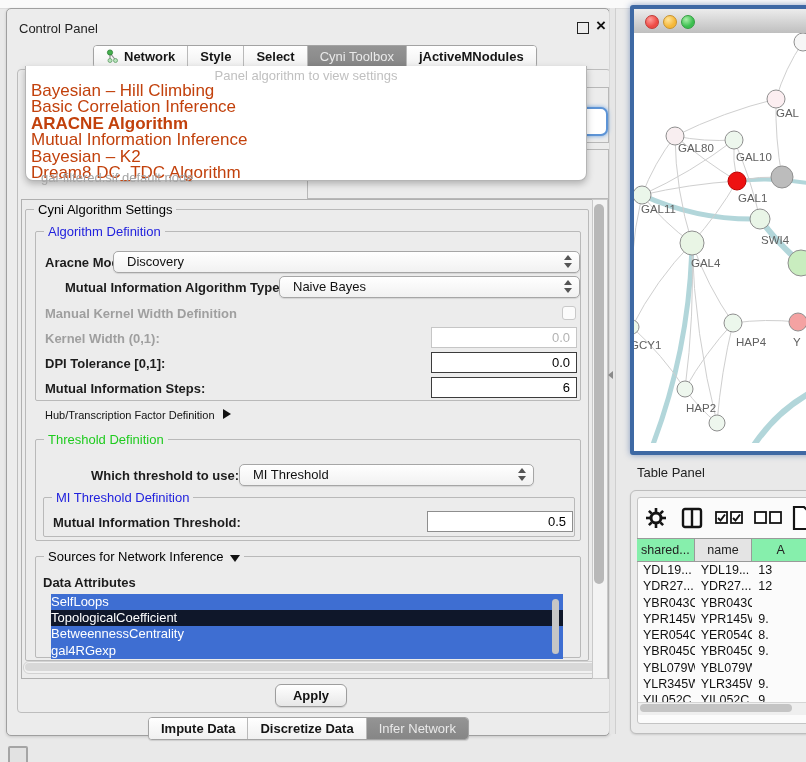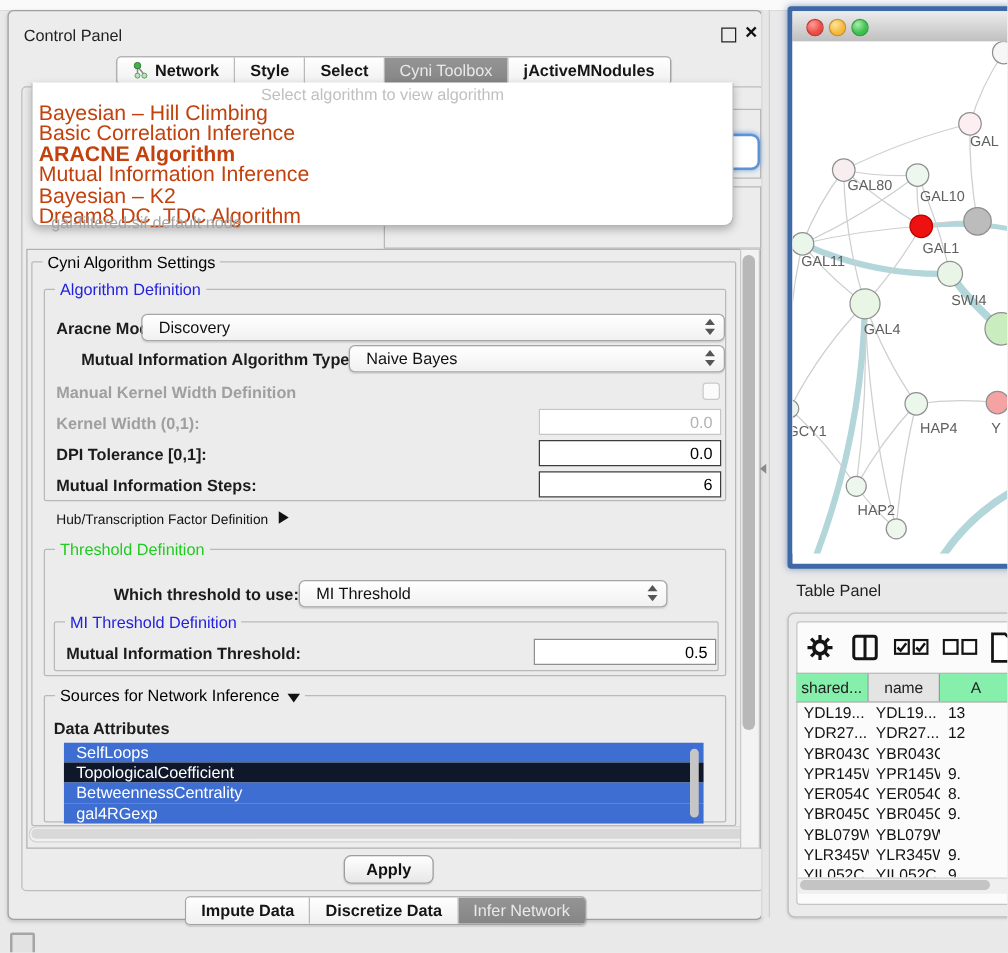--- a/index.html
+++ b/index.html
@@ -54,21 +54,21 @@
   .field{position:absolute;height:19px;background:#fff;font-size:13px;text-align:right;padding:0 6px;border:1px solid #3c3c3c;
          color:#000;font-family:"Liberation Sans","DejaVu Sans",sans-serif;}
   .field.dis{border:1px solid #c6c6c6;color:#b3b3b3;}
   .field.gray{border:1px solid #8e8e8e;}
   #manual-kernel-checkbox{left:555px;top:297px;width:12px;height:12px;border:1px solid #c9c9c9;border-radius:3px;background:#fbfbfb;}
   .tri-right{display:inline-block;width:0;height:0;border-top:5.5px solid transparent;border-bottom:5.5px solid transparent;
              border-left:8px solid #111;margin-left:8px;}
   .tri-down{display:inline-block;width:0;height:0;border-left:5.5px solid transparent;border-right:5.5px solid transparent;
             border-top:7px solid #111;margin-left:6px;position:relative;top:1px;}
   #attr-list{left:44px;top:585px;width:512px;height:65px;overflow:hidden;}
-  .attr-item{height:16.2px;line-height:16.2px;font-size:13px;color:#fff;padding-left:10px;}
+  .attr-item{height:16.2px;line-height:16.2px;font-size:13px;color:#fff;}
   #attr-vthumb{left:545px;top:590px;width:7px;height:55px;background:#c6c6c6;border-radius:4px;z-index:4;}
   #hscroll-track{left:16px;top:652px;width:580px;height:11px;background:#f1f1f1;border:1px solid #d2d2d2;border-radius:6px;}
   #hscroll-thumb{left:18px;top:654px;width:576px;height:8px;background:#d8d8d8;border-radius:5px;}
   #apply-btn{left:268px;top:675px;width:70px;height:21px;border:1px solid #9d9d9d;border-radius:6px;
              background:linear-gradient(#ffffff,#e7e7e7);font-size:13px;font-weight:bold;color:#111;
              display:flex;align-items:center;justify-content:center;box-shadow:0 1px 1px rgba(0,0,0,.12);}
   
   #splitter{left:609px;top:8px;width:5px;height:726px;border-left:1px solid #d7d7d7;border-right:1px solid #cfcfcf;background:#e6e6e6;}
   #splitter-handle{left:608px;top:371px;width:0;height:0;border-top:4px solid transparent;border-bottom:4px solid transparent;border-right:5px solid #8a8a8a;}
   
@@ -139,21 +139,21 @@
       </div>
 
     <div class="abs" id="cp-content"></div>
 
     <div class="abs ghost-box" style="left:300px;top:78px;width:300px;height:54px;"></div>
     <div class="abs ghost-box" style="left:300px;top:140px;width:300px;height:48px;"></div>
     <div class="abs" id="ghost-combo-ring"></div>
     <div class="abs" id="ghost-option">gal-filtered.sif default node</div>
 
     <div class="abs" id="algo-dropdown">
-      <div id="algo-placeholder">Select algorithm to view algorithm</div>
+      <div id="algo-placeholder">Panel algorithm to view settings</div>
       <div id="algo-items">
           <div class="algo-item">Bayesian – Hill Climbing</div>
           <div class="algo-item">Basic Correlation Inference</div>
           <div class="algo-item bold">ARACNE Algorithm</div>
           <div class="algo-item">Mutual Information Inference</div>
           <div class="algo-item">Bayesian – K2</div>
           <div class="algo-item">Dream8 DC_TDC Algorithm</div>
         </div>
     </div>
 

